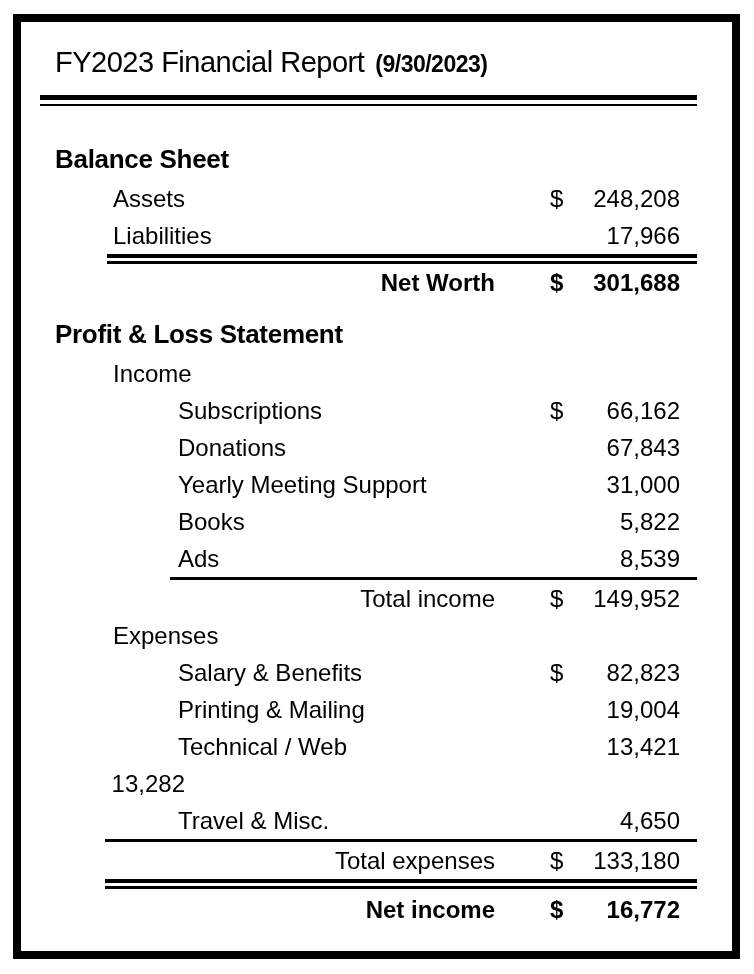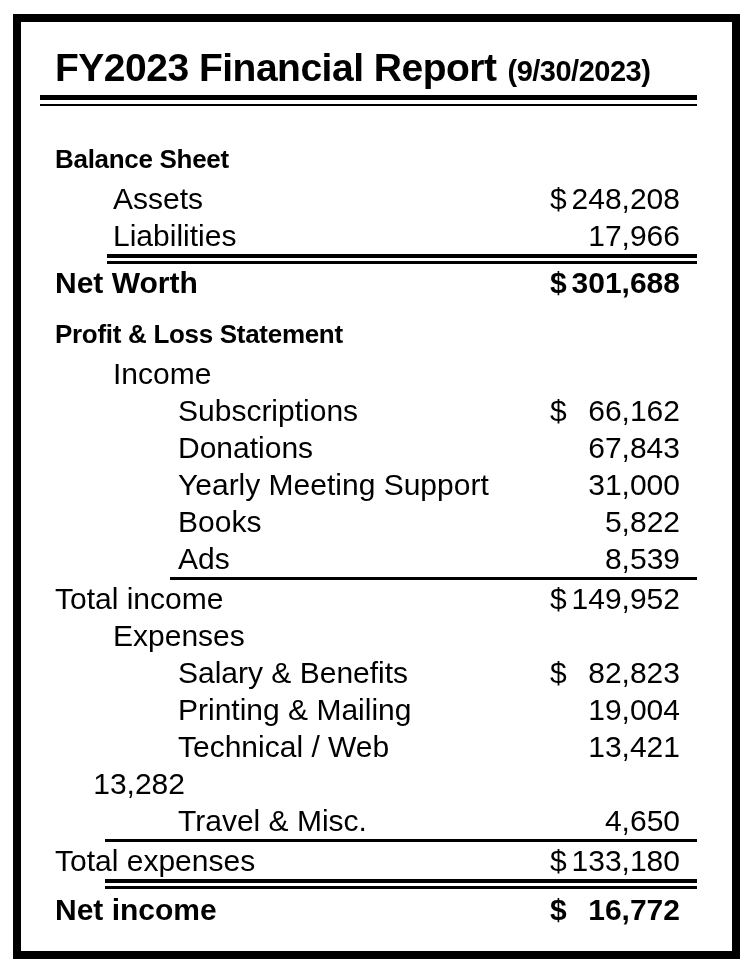--- a/index.html
+++ b/index.html
@@ -29,26 +29,26 @@
     padding: 24px 35px 0 34px; 
   }
   
   .title-row {
     height: 46px;
     display: flex;
     align-items: baseline;
     white-space: nowrap;
   }
   .report-title {
-    font-size: 39px;
-    font-weight: bold;
+    font-size: 29px;
+    font-weight: normal;
     letter-spacing: -0.5px;
   }
   .report-date {
-    font-size: 29px;
+    font-size: 23px;
     font-weight: bold;
     margin-left: 11px;
     letter-spacing: -0.5px;
   }
   .title-rule {
     margin-top: 3px;
     margin-left: -15px;
     border-top: 5px solid #000;
     border-bottom: 2px solid #000;
     height: 4px;
@@ -62,29 +62,29 @@
     align-items: center;
     letter-spacing: -0.3px;
   }
   .bs-title { margin-top: 32px; }
   .pl-title { margin-top: 12px; }
   
   .row {
     display: flex;
     align-items: center;
     height: 37px;
-    font-size: 30px;
+    font-size: 24px;
     gap: 29px;
   }
   .lbl { flex: 1; white-space: nowrap; }
   .ind1 { padding-left: 58px; }
   .ind2 { padding-left: 123px; }
   .total-lbl {
     flex: 1;
-    text-align: left;
+    text-align: right;
     padding-right: 26px;
     white-space: nowrap;
   }
   .amt {
     width: 130px;
     margin-right: 17px;
     display: flex;
     justify-content: space-between;
     align-items: baseline;
     white-space: nowrap;

